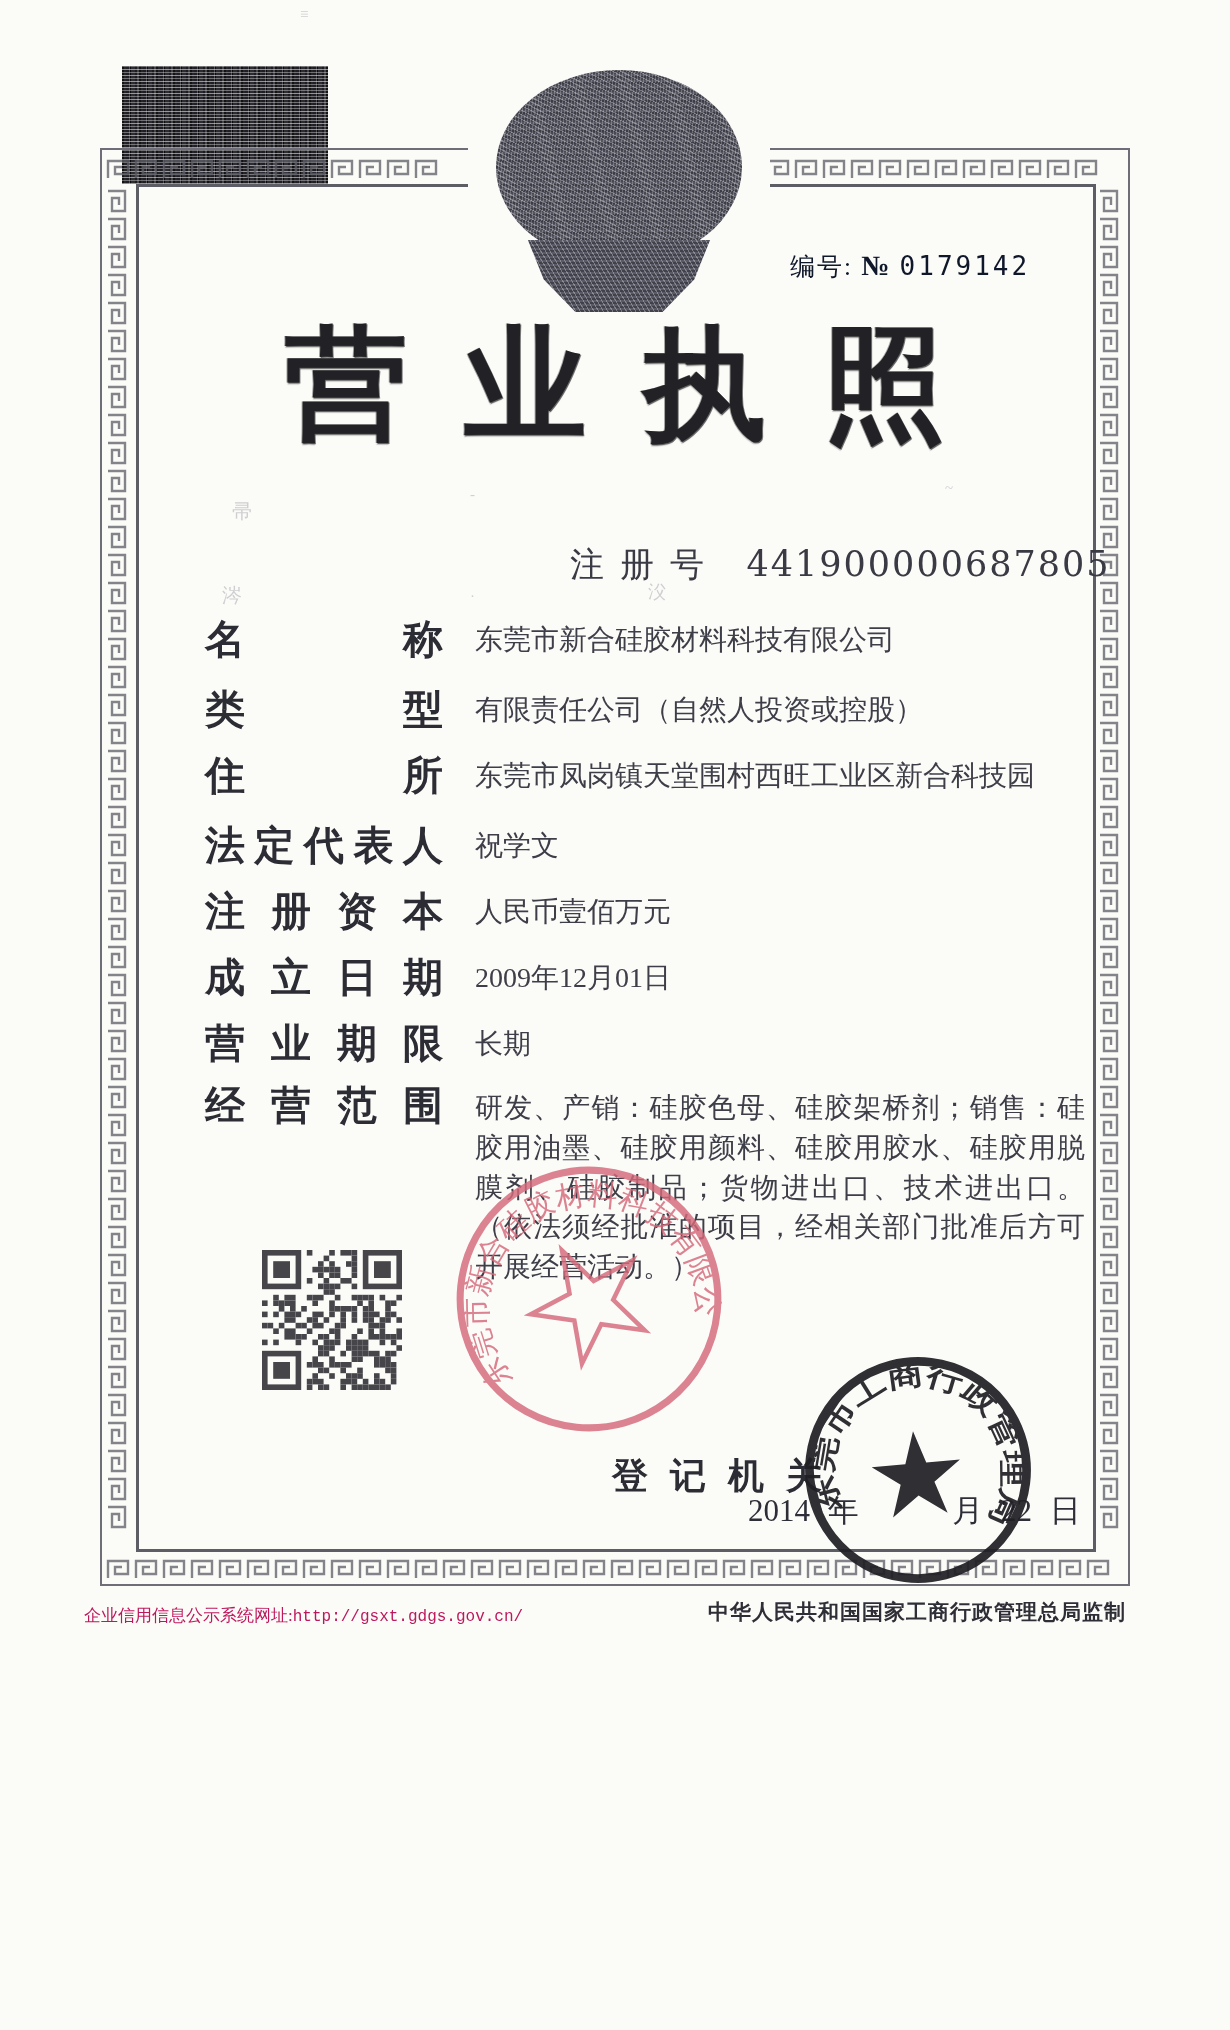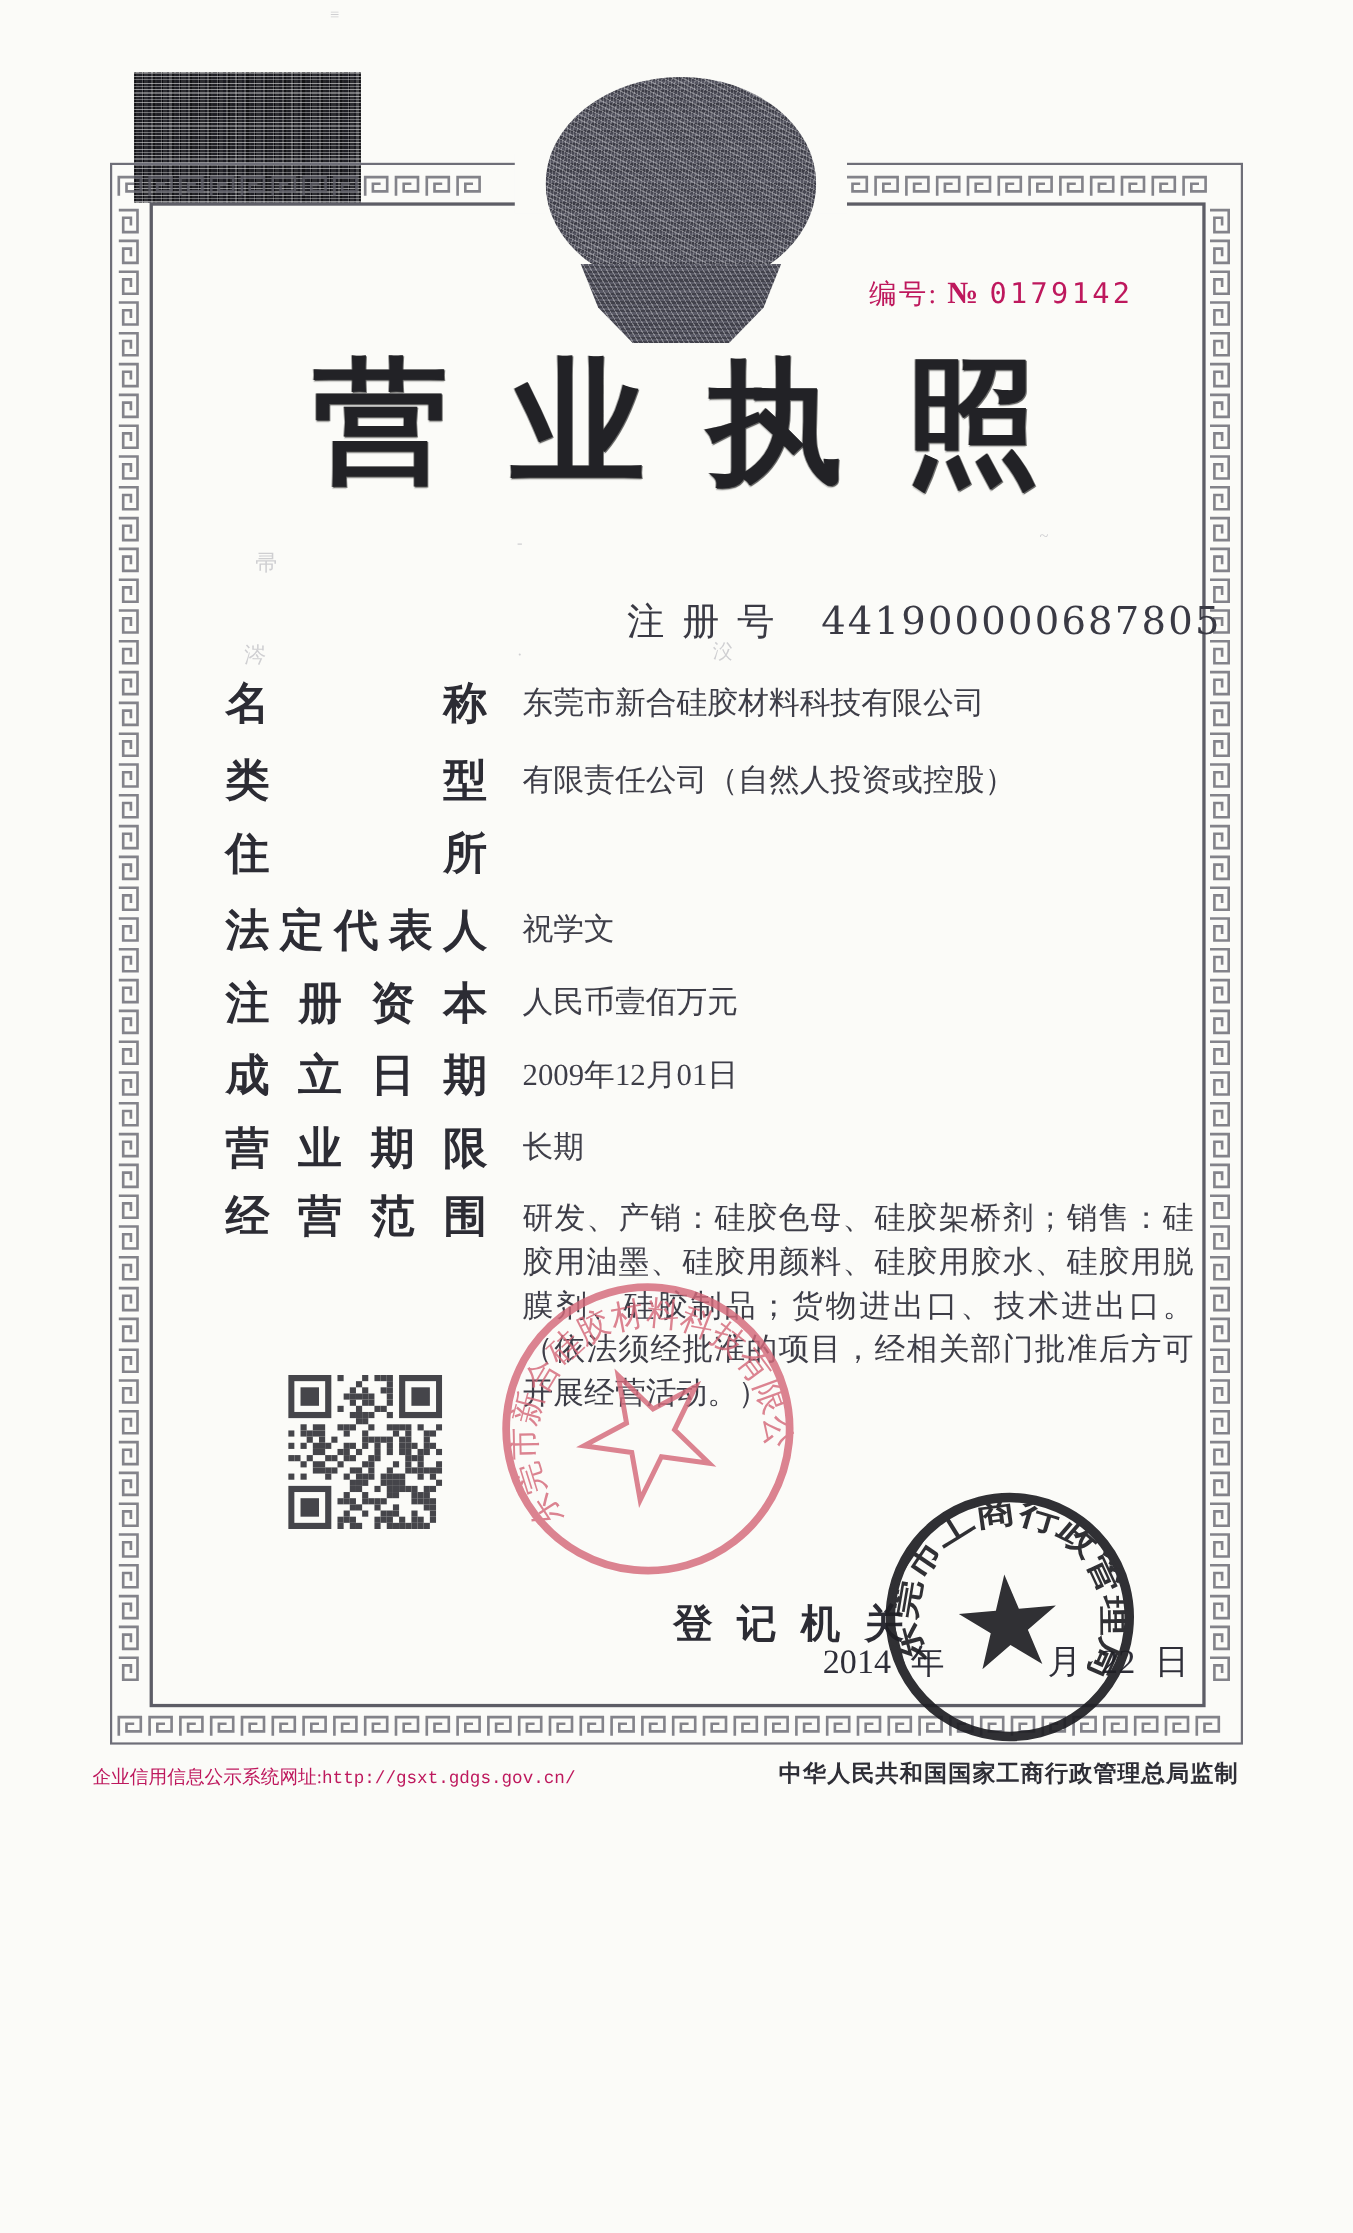--- a/index.html
+++ b/index.html
@@ -32,21 +32,21 @@
     filter:blur(.5px);}
   .emblem-patch{position:absolute;left:468px;top:140px;width:302px;height:54px;background:#fbfbf8;}
 
   
   .frame-outer{position:absolute;left:100px;top:148px;width:1026px;height:1434px;border:2px solid #6e6e78;}
   .frame-inner{position:absolute;left:136px;top:184px;width:954px;height:1362px;border:3px solid #5d5d66;}
   .meander{position:absolute;height:30px;overflow:hidden;opacity:.9;}
   .meander.vert{transform:rotate(90deg);transform-origin:0 0;}
 
   
-  .serial{position:absolute;left:790px;top:250px;width:300px;font-size:25px;color:#be185d;
+  .serial{position:absolute;left:790px;top:250px;width:300px;font-size:25px;color:#0f172a;
           letter-spacing:2px;white-space:nowrap;}
   .serial .no-sym{font-weight:bold;font-size:28px;}
   .serial .no-val{font-family:"DejaVu Sans Mono", monospace;font-size:26px;letter-spacing:3px;}
 
   .title{position:absolute;left:0;top:318px;width:1230px;display:flex;justify-content:center;}
   .title-inner{width:660px;display:flex;justify-content:space-between;
     font-size:122px;font-weight:900;color:#222226;line-height:1.1;
     text-shadow:1px 1px 0 rgba(20,20,20,.55), -1px 0 0 rgba(40,40,40,.4), 0 2px 1px rgba(60,60,60,.3);
     filter:blur(.4px);}
 
@@ -149,20 +149,21 @@
         <span>类</span>
         <span>型</span>
       </div>
     <div class="fvalue">有限责任公司（自然人投资或控股）</div>
   </div>
   <div class="frow" style="top:748px;">
     <div class="flabel spread">
         <span>住</span>
         <span>所</span>
       </div>
+    <div class="fvalue">东莞市凤岗镇天堂围村西旺工业区新合科技园</div>
   </div>
   <div class="frow" style="top:818px;">
     <div class="flabel spread">
         <span>法</span>
         <span>定</span>
         <span>代</span>
         <span>表</span>
         <span>人</span>
       </div>
     <div class="fvalue">祝学文</div>

